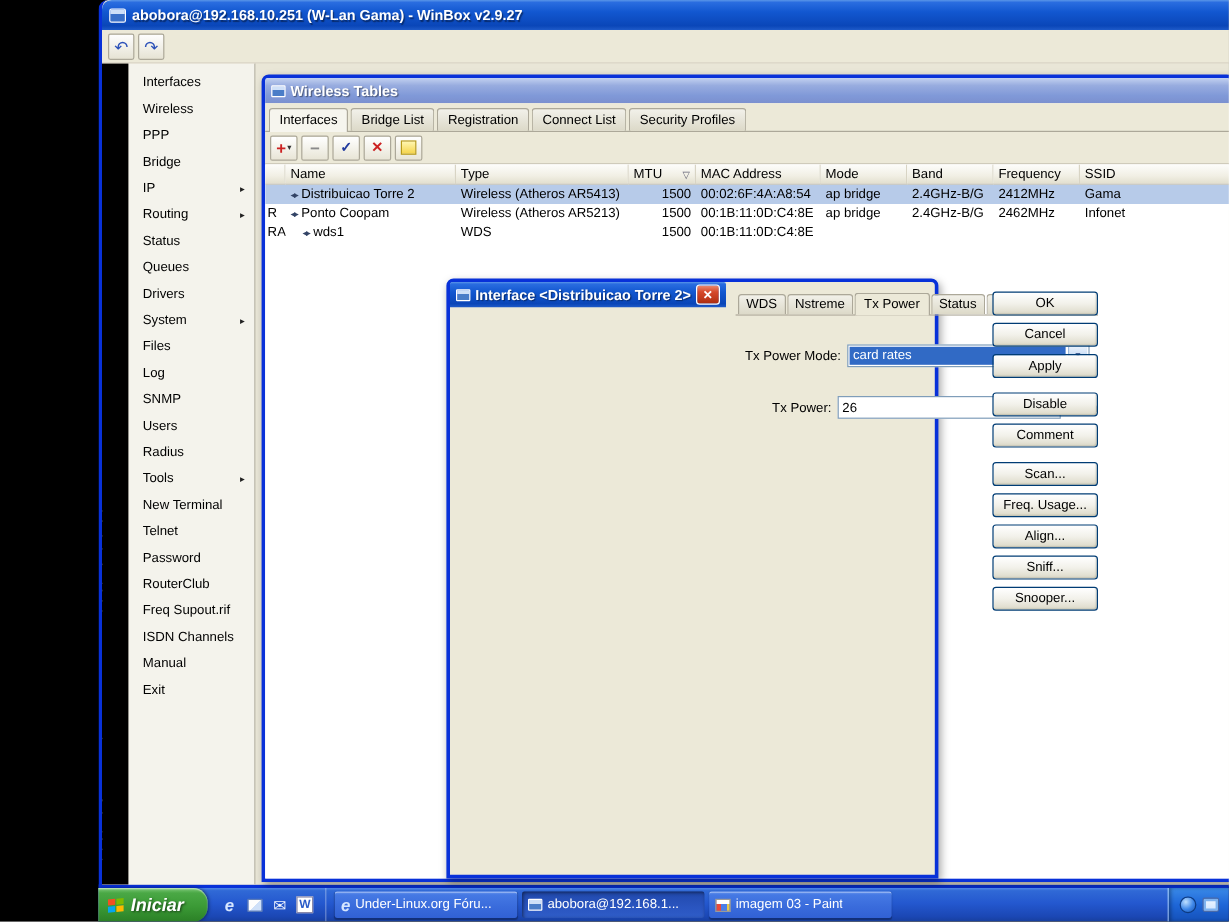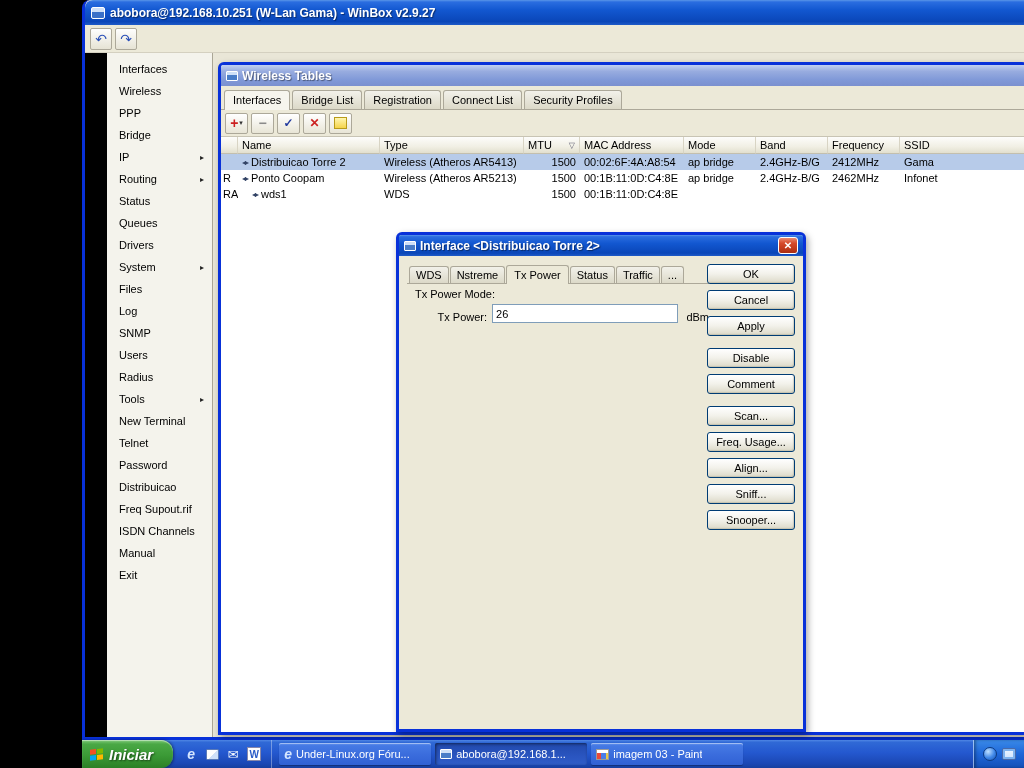--- a/index.html
+++ b/index.html
@@ -124,38 +124,38 @@
   .col-freq { flex: 0 0 72px; }
   .col-ssid { flex: 1 1 auto; border-right: none; }
   .sort { font-size: 8px; color: #667; }
   .trow { display: flex; flex: 0 0 16px; }
   .trow.selected { background: var(--selection-row, #b7cbe9); }
   .if-ic { font-size: 8px; margin-right: 3px; color: #334466; letter-spacing: -1px; }
   .indent .if-ic { margin-left: 10px; }
 
   
   #interface-dialog {
-    left: 396px; top: 232px; width: 410px; height: 500px; z-index: 10;
-    background: var(--window-face, #ece9d8); display: flex; flex-direction: column;
+    left: 372px; top: 232px; width: 410px; height: 500px; z-index: 10;
+    background: var(--window-face, #ece9d8); display: flex; 
   }
   .close-btn {
     margin-left: auto; width: 20px; height: 17px; border: 1px solid #fff; border-radius: 3px;
     background: linear-gradient(180deg,#eb8a70 0%,#d6492b 35%,var(--close-red,#c23a1c) 70%,#a82d12 100%);
     color: #fff; display: flex; align-items: center; justify-content: center;
     font-size: 10px; font-weight: bold; cursor: default;
   }
   .dlg-body { flex: 1; position: relative; padding: 6px 8px; }
   .dlg-left { width: 302px; }
   .dlg-tabs { display: flex; gap: 1px; align-items: flex-end; border-bottom: 1px solid #aca899; padding: 0 2px; height: 22px; }
   .dtab {
     border: 1px solid #aca899; border-bottom: none; border-radius: 3px 3px 0 0;
     padding: 2px 6px; background: linear-gradient(#f2f1ea,#dcd9c8); cursor: default;
   }
   .dtab.active { background: var(--window-face, #ece9d8); padding: 3px 7px; margin-bottom: -1px; position: relative; z-index: 2; }
-  .form-row { display: flex; align-items: flex-end; margin-top: 4px; }
+  .form-row { display: flex; align-items: center; margin-top: 24px; }
   .form-label { width: 88px; text-align: right; margin-right: 5px; }
   .combo { flex: 0 0 202px; height: 19px; border: 1px solid #7f9db9; background: #fff; display: flex; }
   .combo-value {
     flex: 1; margin: 1px; padding: 1px 3px; background: var(--highlight, #316ac5);
     color: #fff; white-space: nowrap; overflow: hidden;
   }
   .combo-arrow {
     width: 16px; margin: 1px; display: flex; align-items: center; justify-content: center;
     font-size: 7px; color: #1c3a78; border-left: 1px solid #9ebadd;
     background: linear-gradient(180deg,#e9f2fc,#c8dcf5 50%,#a8c8ee);
@@ -310,21 +310,21 @@
       <div class="menu-item">
           <span>New Terminal</span>
         </div>
       <div class="menu-item">
           <span>Telnet</span>
         </div>
       <div class="menu-item">
           <span>Password</span>
         </div>
       <div class="menu-item">
-          <span>Distribuicao</span>
+          <span>RouterClub</span>
         </div>
       <div class="menu-item">
           <span>Freq Supout.rif</span>
         </div>
       <div class="menu-item">
           <span>ISDN Channels</span>
         </div>
       <div class="menu-item">
           <span>Manual</span>
         </div>
@@ -439,20 +439,24 @@
       <div class="dlg-tabs">
         <div class="dtab">WDS</div>
         <div class="dtab">Nstreme</div>
         <div class="dtab active">Tx Power</div>
         <div class="dtab">Status</div>
         <div class="dtab">Traffic</div>
         <div class="dtab">...</div>
       </div>
       <div class="form-row">
         <label class="form-label">Tx Power Mode:</label>
+        <div class="combo">
+          <span class="combo-value">card rates</span>
+          <span class="combo-arrow">▼</span>
+        </div>
       </div>
       <div class="form-row">
         <label class="form-label">Tx Power:</label>
         <input class="xp-input" value="26" style="">
         <span class="unit">dBm</span>
       </div>
     </div>
     <div class="dlg-buttons">
       <button class="xp-btn first">OK</button>
       <button class="xp-btn">Cancel</button>

